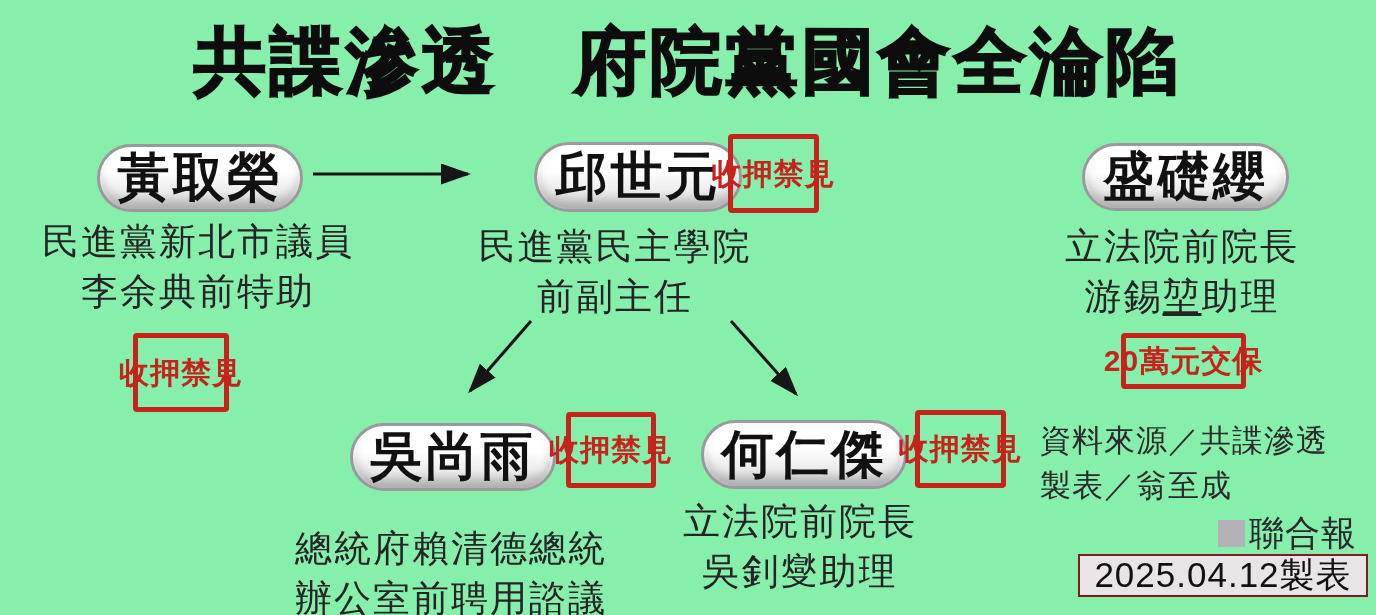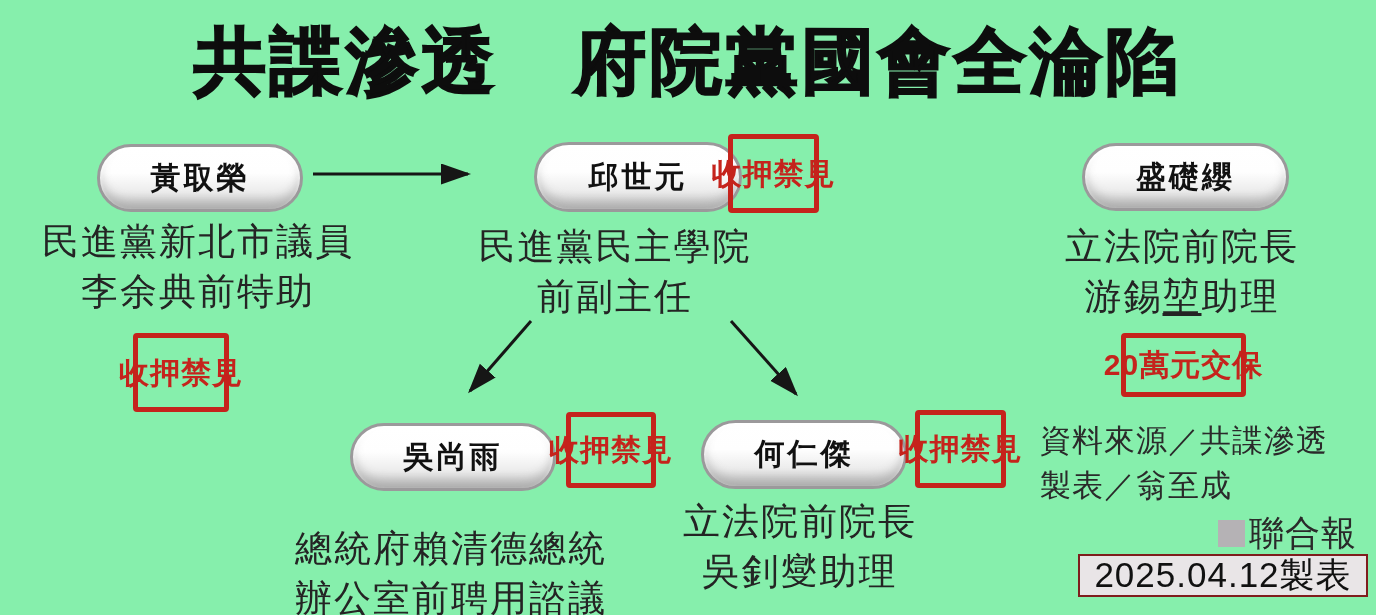--- a/index.html
+++ b/index.html
@@ -27,21 +27,21 @@
   }
   .pill {
     position: absolute;
     border: 3px solid #9b999b;
     border-radius: 40px;
     background: linear-gradient(180deg, #ffffff 0%, #fefefe 42%, #ececec 72%, #c9c9c9 100%);
     box-shadow: inset 0 3px 4px #ffffff, inset 0 -8px 10px rgba(120,120,120,0.35);
     display: flex;
     align-items: center;
     justify-content: center;
-    font-size: 30px;
+    font-size: 52px;
     font-weight: 900;
     letter-spacing: 3px;
     color: #111;
   }
   .desc {
     position: absolute;
     text-align: center;
     font-size: 37px;
     line-height: 50px;
     letter-spacing: 2px;
@@ -153,21 +153,21 @@
     <div>禁見</div>
   </div>
 
   <div class="pill" style="left:1082px; top:143px; width:201px; height:62px;text-align:right;">
     <span>盛礎纓</span>
   </div>
   <div class="desc" style="left:1022px; top:222px; width:320px;">
     <div>立法院前院長</div>
     <div><span>游錫</span><span class="underlined">堃</span><span>助理</span></div>
   </div>
-  <div class="stamp" style="left:1121px; top:333px; width:125px; height:64px;">
+  <div class="stamp" style="left:1121px; top:333px; width:125px; height:56px;">
     <div>20萬元</div>
     <div>交保</div>
   </div>
 
   <div class="pill" style="left:350px; top:423px; width:200px; height:62px;">
     <span>吳尚雨</span>
   </div>
   <div class="desc" style="left:286px; top:497px; width:330px;margin-top:27px;">
     <div>總統府賴清德總統</div>
     <div>辦公室前聘用諮議</div>

